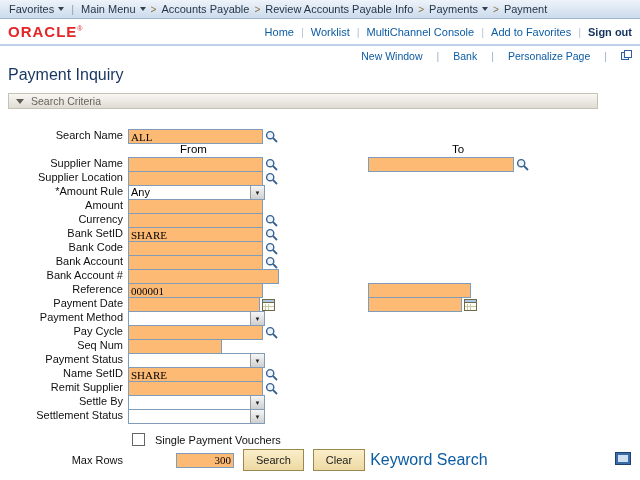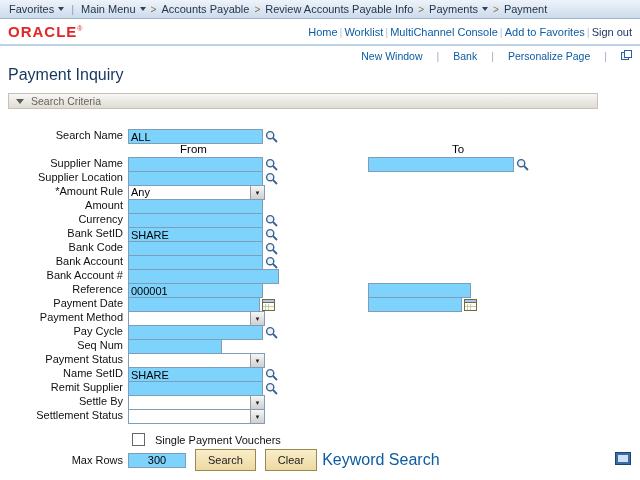--- a/index.html
+++ b/index.html
@@ -15,24 +15,24 @@
   .dd-arrow{width:0;height:0;border-left:3px solid transparent;border-right:3px solid transparent;
     border-top:4px solid #33414f;display:inline-block;}
   .bc-sep{color:#8a7340;font-size:10px;padding:0 1px;}
   .bc-pipe{color:#8fa3b7;padding:0 3px;}
 
   
   .brand-row{height:25px;display:flex;align-items:center;justify-content:space-between;
     padding:0 8px;background:#fff;border-bottom:2px solid #bdd2e7;}
   .logo{color:#e42527;font-weight:bold;font-size:15px;letter-spacing:1px;}
   .logo .reg{font-size:7px;vertical-align:super;font-weight:normal;}
-  .header-links{display:flex;align-items:center;gap:2px;font-size:11px;}
+  .header-links{display:flex;align-items:center;gap:7px;font-size:11px;}
   .hlink{color:#0c5ca3;text-decoration:none;}
   .hsep{color:#b7c6d4;}
-  .signout{color:#15325f;font-weight:normal;}
+  .signout{color:#15325f;font-weight:bold;}
 
   
   .utility-row{display:flex;justify-content:flex-end;align-items:center;gap:14px;
     font-size:10.5px;margin:4px 8px 0 0;height:12px;}
   .ulink{color:#0c5ca3;text-decoration:none;font-size:10.5px;}
   .usep{color:#9ab0c4;}
 
   .page-title{margin:4px 0 0 8px;font-size:16px;color:#16355f;font-weight:400;height:20px;}
 
   
@@ -41,43 +41,43 @@
     font-size:10.5px;color:#68635a;cursor:pointer;width:590px;box-sizing:border-box;}
   .tri-down{width:0;height:0;border-left:4px solid transparent;border-right:4px solid transparent;
     border-top:5px solid #5f5b50;}
 
   
   .form-area{position:relative;margin:20px 0 0 8px;}
   .form-row{position:relative;height:14px;white-space:nowrap;}
   .flabel{display:inline-block;width:115px;text-align:right;margin-right:5px;
     font-size:11px;color:#101010;vertical-align:top;line-height:13px;}
   .ctl{display:inline-flex;align-items:center;gap:2px;vertical-align:top;}
-  .txt{height:13px;border:1px solid #7f9db9;font-size:11px;font-family:Liberation Sans, sans-serif;
-    padding:0 2px;margin:0;background:#7dd3fc;color:#000;box-sizing:content-box;}
+  .txt{height:13px;border:1px solid #7f9db9;font-size:11px;font-family:Liberation Serif, serif;
+    padding:0 2px;margin:0;background:#fdba74;color:#000;box-sizing:content-box;}
   .sel{display:inline-flex;height:15px;border:1px solid #7f9db9;background:#fff;
     align-items:stretch;box-sizing:border-box;}
   .sel-val{flex:1;font-size:11px;line-height:13px;padding:0 2px;color:#000;overflow:hidden;}
   .sel-arrow{width:13px;background:linear-gradient(#f6f6f6,#cfcfcf);border-left:1px solid #9b9b9b;
     font-size:6px;color:#222;display:flex;align-items:center;justify-content:center;}
   .icon-lookup,.icon-cal{display:inline-flex;cursor:pointer;}
   .to-slot{position:absolute;left:360px;top:0;}
   .cols-row{height:14px;}
   .col-head{position:absolute;top:0;font-weight:normal;font-size:11.5px;color:#000;text-align:center;}
   .from-head{left:120px;width:131px;}
   .to-head{left:376px;width:148px;}
 
   .checkbox-row{margin-top:7px;height:15px;}
   .cb-spacer{display:inline-block;width:115px;margin-right:5px;}
   .checkbox{display:inline-block;width:11px;height:11px;border:1px solid #666;background:#fff;
     vertical-align:middle;margin-right:5px;cursor:pointer;}
   .cb-label{font-size:11px;color:#101010;vertical-align:middle;}
 
   .actions-row{margin-top:6px;height:18px;display:flex;align-items:center;}
   .actions-row .flabel{line-height:17px;}
-  .maxrows{width:52px;text-align:center;}
+  .maxrows{width:52px;text-align:right;margin-left:48px;}
   .ps-btn{margin-left:9px;height:22px;padding:0 12px;font-size:11px;font-family:inherit;
     background:linear-gradient(#faeec9,#edd9a3);border:1px solid #99894f;color:#1a1a1a;cursor:pointer;}
   .kw{margin-left:5px;font-size:16px;}
 
   .corner-icon{position:absolute;right:9px;bottom:15px;width:14px;height:11px;
     background:#3a6ca8;border:1px solid #1d4170;cursor:pointer;}
   .corner-inner{position:absolute;left:2px;top:2px;right:2px;bottom:2px;background:#cfe0f2;display:block;}
 </style>
 </head>
 <body>

